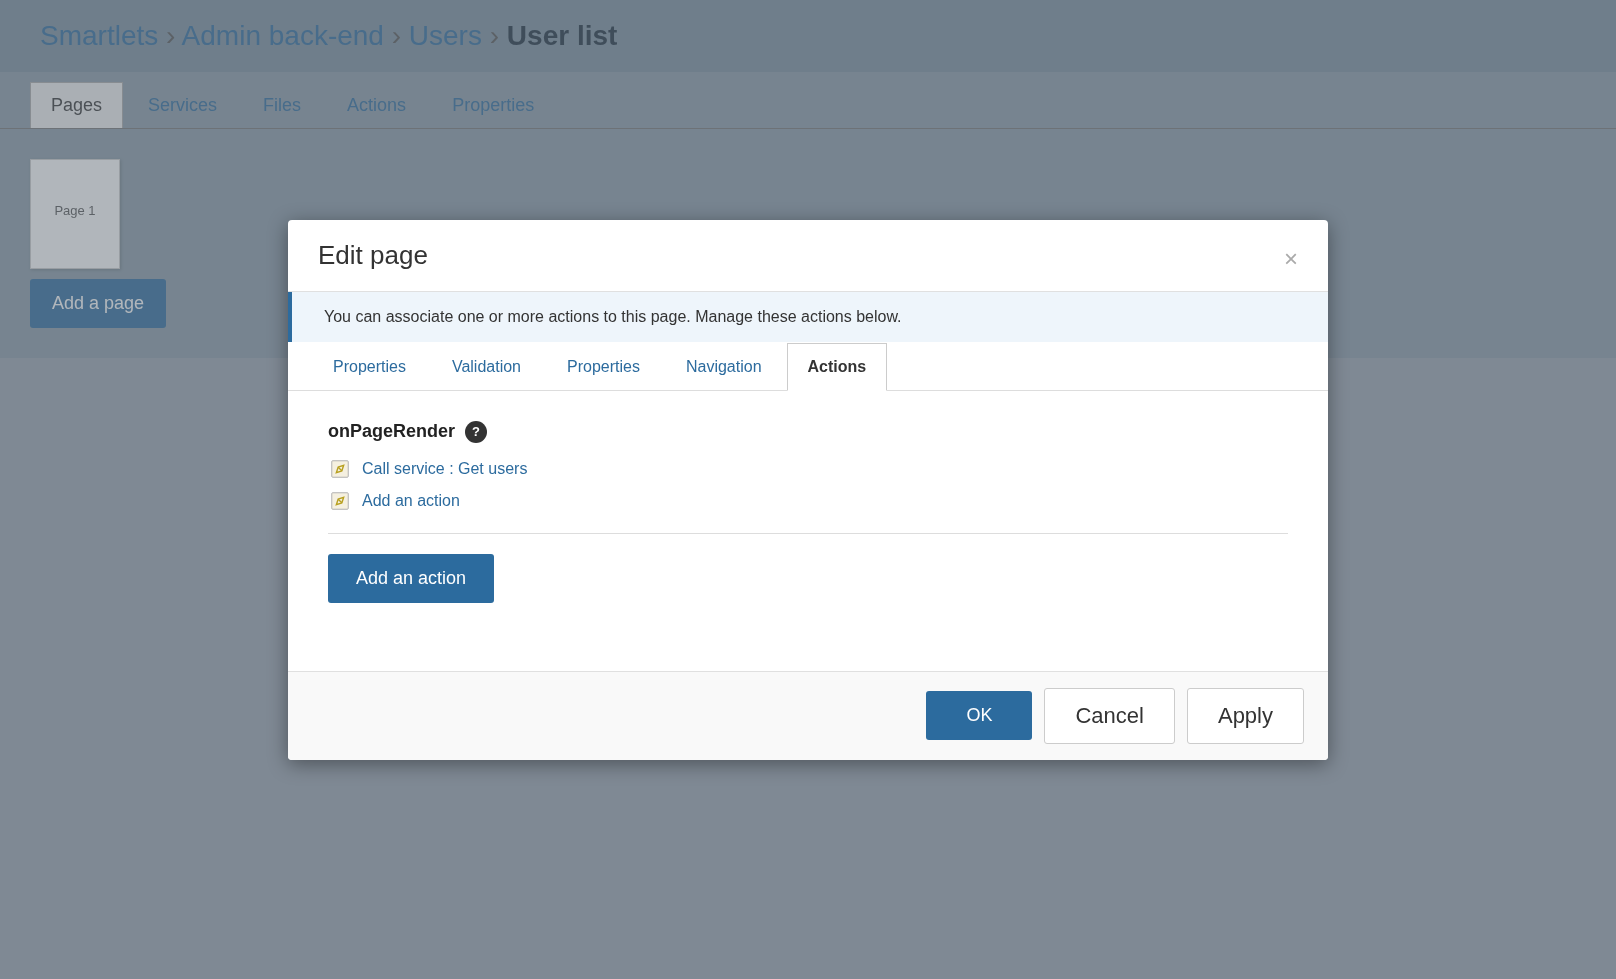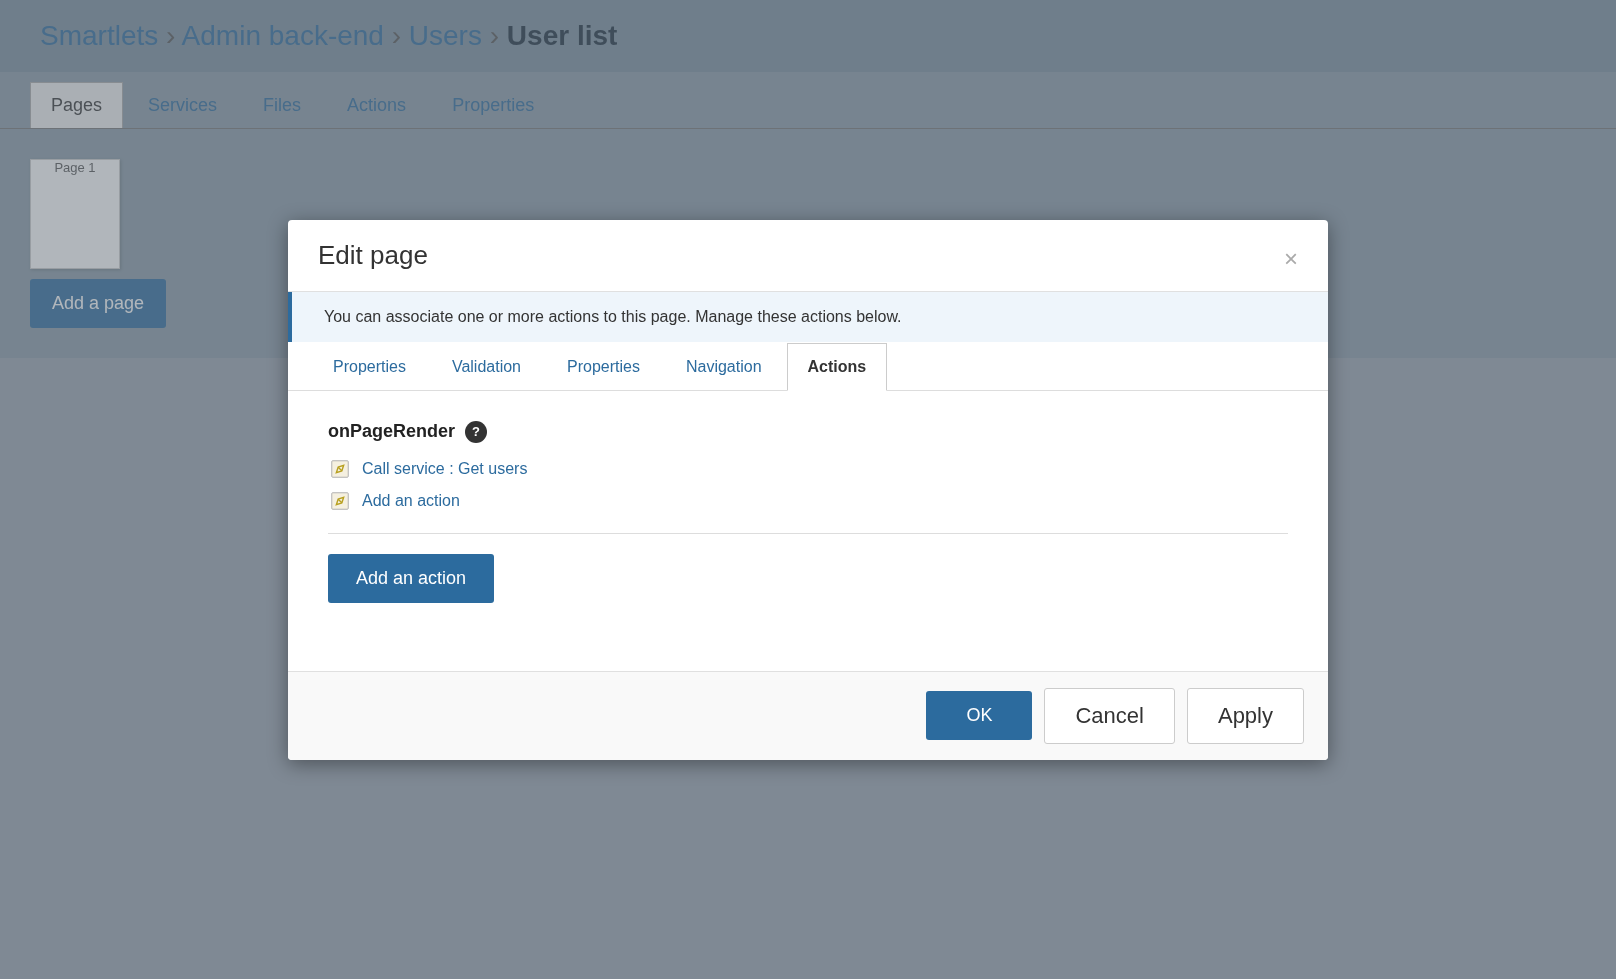--- a/index.html
+++ b/index.html
@@ -70,21 +70,21 @@
     }
 
     .page-thumb {
       width: 90px;
       height: 110px;
       background: white;
       border: 1px solid #ccc;
       display: flex;
       flex-direction: column;
       align-items: center;
-      justify-content: flex-start;
+      justify-content: center;
       padding-bottom: 8px;
       margin-bottom: 10px;
       box-shadow: 1px 1px 3px rgba(0,0,0,0.2);
     }
 
     .page-thumb-label {
       font-size: 13px;
       color: #555;
     }
 

